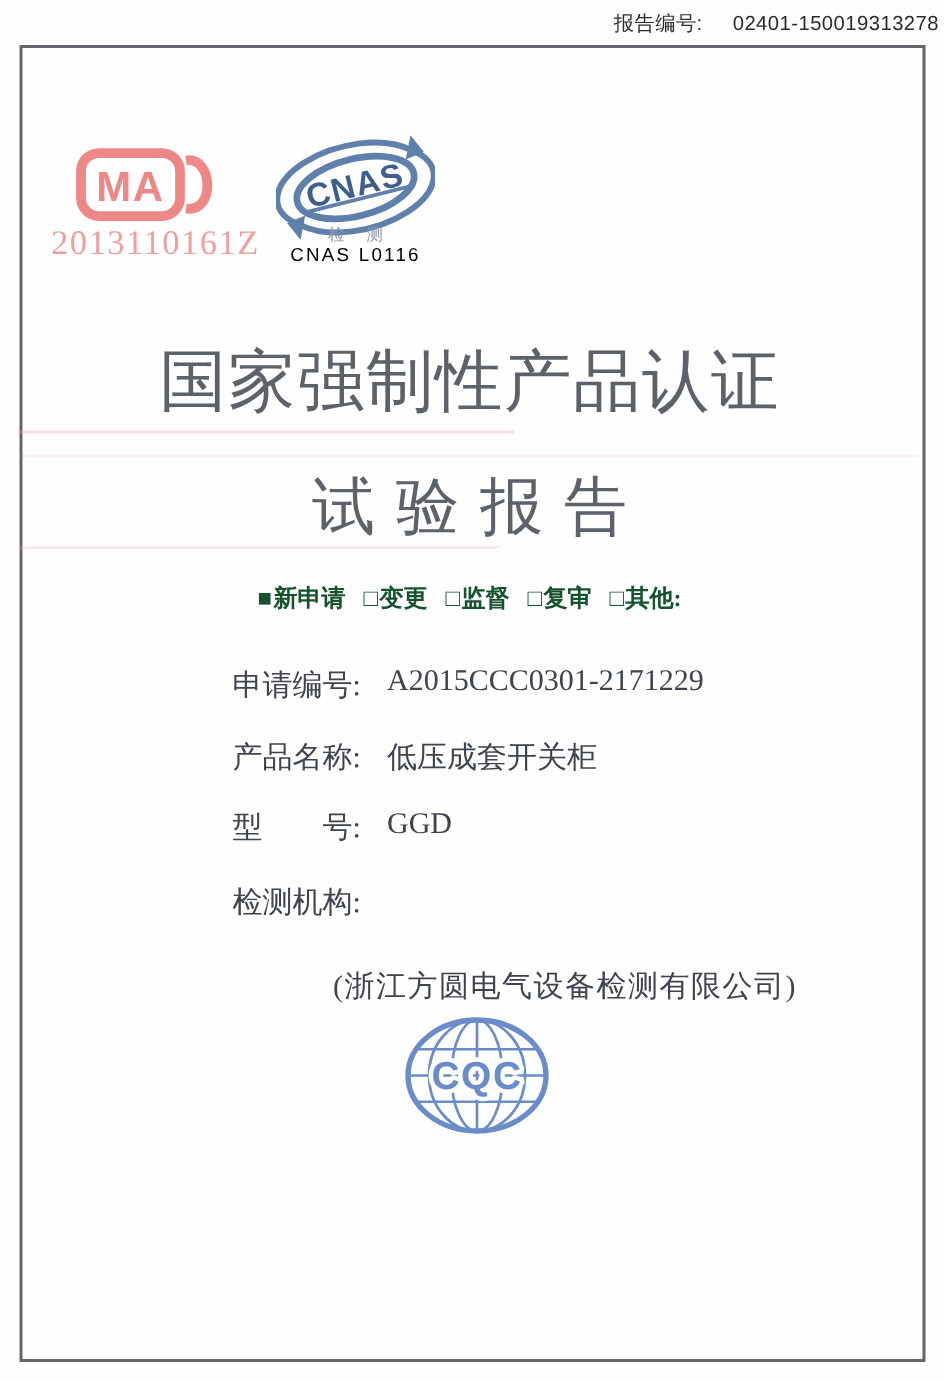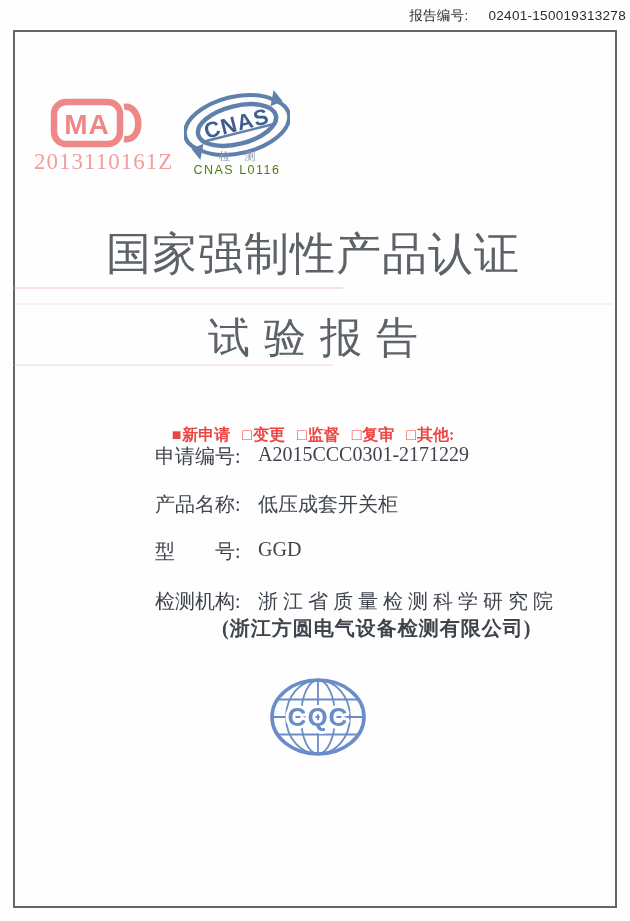--- a/index.html
+++ b/index.html
@@ -29,51 +29,51 @@
   }
   
   .cnas-svg{left:184px;top:86px;}
   .cnas-cn{
     left:184px;top:149px;width:106px;text-align:center;
     font-size:11px;color:#8c96ae;letter-spacing:6px;padding-left:6px;box-sizing:border-box;
   }
   .cnas-code{
     left:184px;top:163px;width:106px;text-align:center;
     font-family:"Liberation Sans","DejaVu Sans",sans-serif;
-    font-size:12.5px;color:#4d7c0f;letter-spacing:1.5px;
+    font-size:12.5px;color:#000000;letter-spacing:1.5px;
   }
   
   .title1{
     left:13px;top:224px;width:600px;text-align:center;
     font-size:45px;color:#5d6269;letter-spacing:1px;padding-left:0;box-sizing:border-box;
     font-weight:400;
   }
   .title2{
     left:13px;top:310px;width:600px;text-align:center;
     font-size:42px;color:#5d6269;letter-spacing:14px;padding-left:14px;box-sizing:border-box;
     font-weight:400;
   }
   
   .artifact-a{left:13px;top:287px;width:330px;height:2px;background:rgba(233,166,194,0.35);filter:blur(0.4px);}
   .artifact-b{left:13px;top:303px;width:600px;height:1.5px;background:rgba(233,166,194,0.16);}
   .artifact-c{left:13px;top:364px;width:320px;height:1.5px;background:rgba(233,166,194,0.25);}
   
   .apptype{
     left:13px;top:389px;width:600px;text-align:center;
-    font-size:16px;font-weight:600;color:#ef4444;margin-top:36px;
+    font-size:16px;font-weight:600;color:#14532d;
   }
   .apptype .opt{margin:0 4px;}
   .apptype .glyph{margin-right:1px;}
   
   .form-row{left:0;width:630px;height:26px;font-size:20px;color:#3f444c;}
   .row-1{top:443px;}
   .row-2{top:491px;}
   .row-3{top:538px;}
   .row-4{top:588px;}
-  .row-5{top:615px;font-weight:bold;}
+  .row-5{top:644px;}
   .form-label{position:absolute;left:155px;white-space:pre;}
   .form-value{position:absolute;left:258px;white-space:pre;}
   .spaced-value{letter-spacing:5px;}
   .form-value-2{position:absolute;left:222px;letter-spacing:1px;white-space:pre;}
   
   .cqc-svg{left:269px;top:677px;}
 </style>
 </head>
 <body>
 
@@ -127,21 +127,20 @@
 <div class="abs form-row row-2">
   <span class="form-label">产品名称:</span>
   <span class="form-value">低压成套开关柜</span>
 </div>
 <div class="abs form-row row-3">
   <span class="form-label">型　　号:</span>
   <span class="form-value">GGD</span>
 </div>
 <div class="abs form-row row-4">
   <span class="form-label">检测机构:</span>
-  <span class="form-value spaced-value">浙江省质量检测科学研究院</span>
 </div>
 <div class="abs form-row row-5">
   <span class="form-value-2">(浙江方圆电气设备检测有限公司)</span>
 </div>
 
 <svg class="abs cqc-svg" width="98" height="80" viewBox="0 0 98 80">
   <g stroke="#6a8cc9" fill="none">
     <ellipse cx="49" cy="40" rx="46" ry="37" stroke-width="3.6"></ellipse>
     <ellipse cx="49" cy="40" rx="32" ry="37" stroke-width="1.8"></ellipse>
     <ellipse cx="49" cy="40" rx="17" ry="37" stroke-width="1.8"></ellipse>

